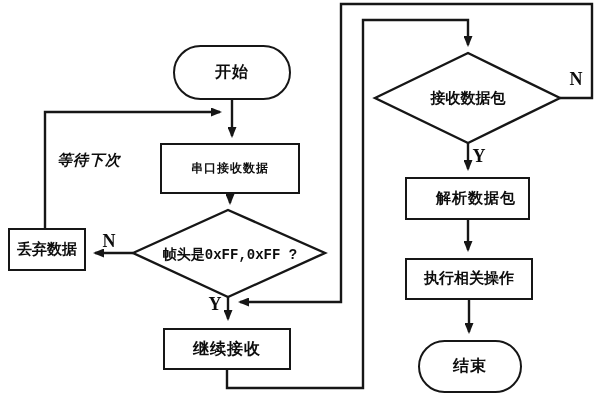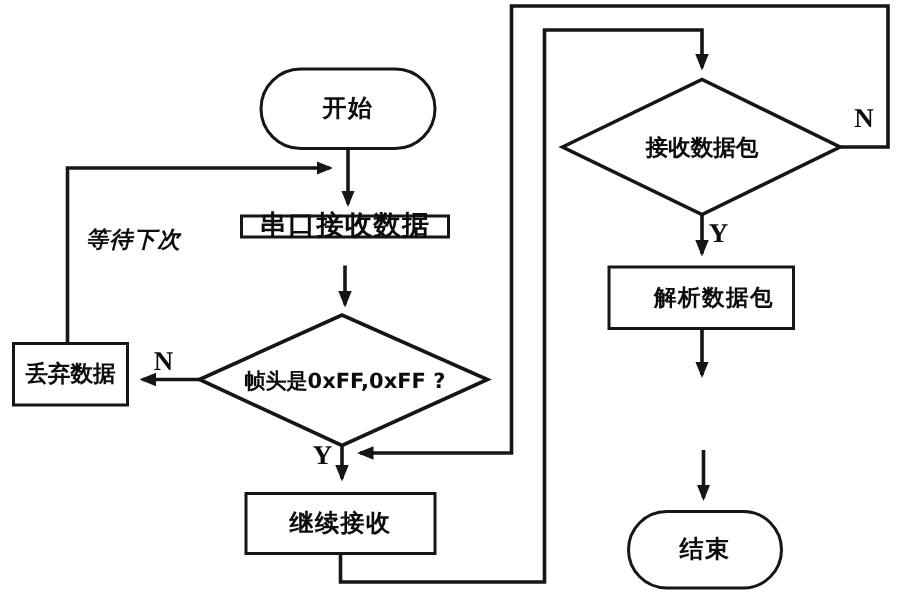--- a/index.html
+++ b/index.html
@@ -63,42 +63,45 @@
     <path d="M469,300 L469,332" stroke="#161616" stroke-width="2.4" fill="none" marker-end="url(#arr)"></path>
 
     <polygon points="133,253 228,210 325,253 228,297" fill="#ffffff" stroke="#161616" stroke-width="2.4"></polygon>
     <polygon points="375,98 468,53 560,98 468,143" fill="#ffffff" stroke="#161616" stroke-width="2.4"></polygon>
   </svg>
 
   <div class="node terminator" style="left:173px;top:45px;width:118px;height:55px;">
     <span>开始</span>
   </div>
 
-  <div class="node" style="left:160px;top:143px;width:140px;height:16px;font-size:18px;">
+  <div class="node" style="left:160px;top:143px;width:140px;height:51px;font-size:12px;">
     <span>串口接收数据</span>
   </div>
 
   <div class="node" style="left:8px;top:228px;width:78px;height:43px;font-size:15px;letter-spacing:0;">
     <span>丢弃数据</span>
   </div>
 
   <div class="node" style="left:163px;top:328px;width:128px;height:42px;">
     <span>继续接收</span>
   </div>
 
   <div class="node" style="left:405px;top:177px;width:125px;height:43px;font-size:15px;padding-left:17px;">
     <span>解析数据包</span>
   </div>
 
+  <div class="node" style="left:405px;top:258px;width:128px;height:42px;font-size:15px;letter-spacing:0;">
+    <span>执行相关操作</span>
+  </div>
 
   <div class="node terminator" style="left:418px;top:340px;width:104px;height:53px;text-align:center;">
     <span>结束</span>
   </div>
 
-  <div class="diamond-label" style="left:230px;top:255px;font-size:14px;">帧头是0xFF,0xFF ?</div>
+  <div class="diamond-label" style="left:230px;top:255px;font-size:14px;font-family:Liberation Mono, monospace;">帧头是0xFF,0xFF ?</div>
 
   <div class="diamond-label" style="left:468px;top:99px;font-size:15px;">
     <div>接收数据包</div>
   </div>
 
   <div class="freelabel" style="left:89px;top:160px;font-size:15px;">
     <div>等待下次</div>
   </div>
 
   <div class="branch" style="left:109px;top:241px;">N</div>

